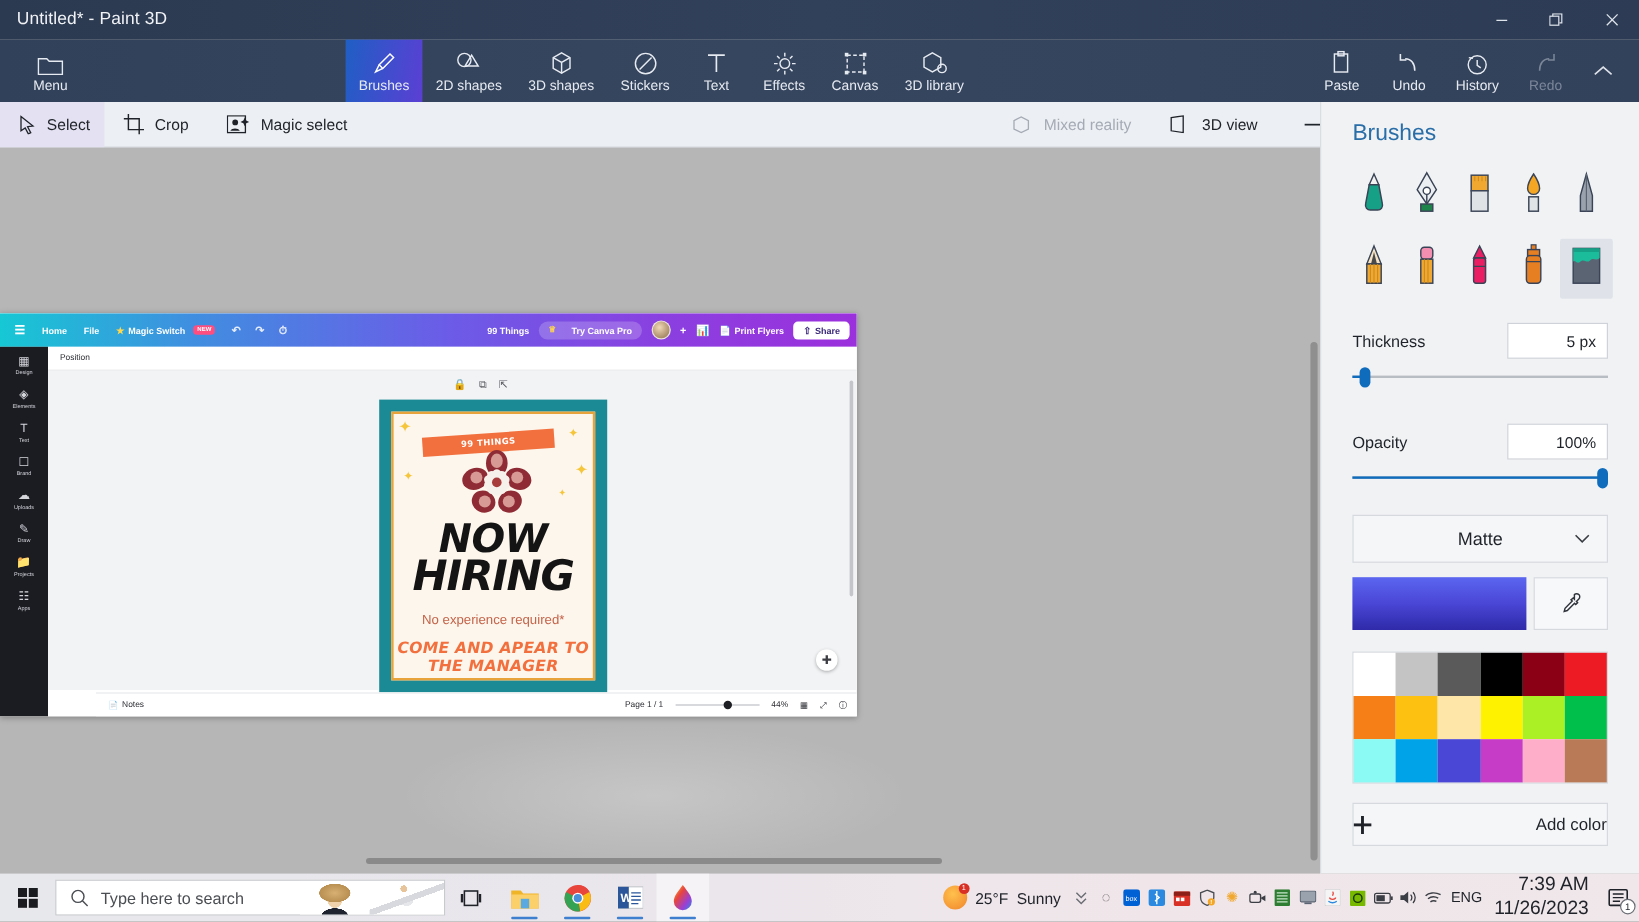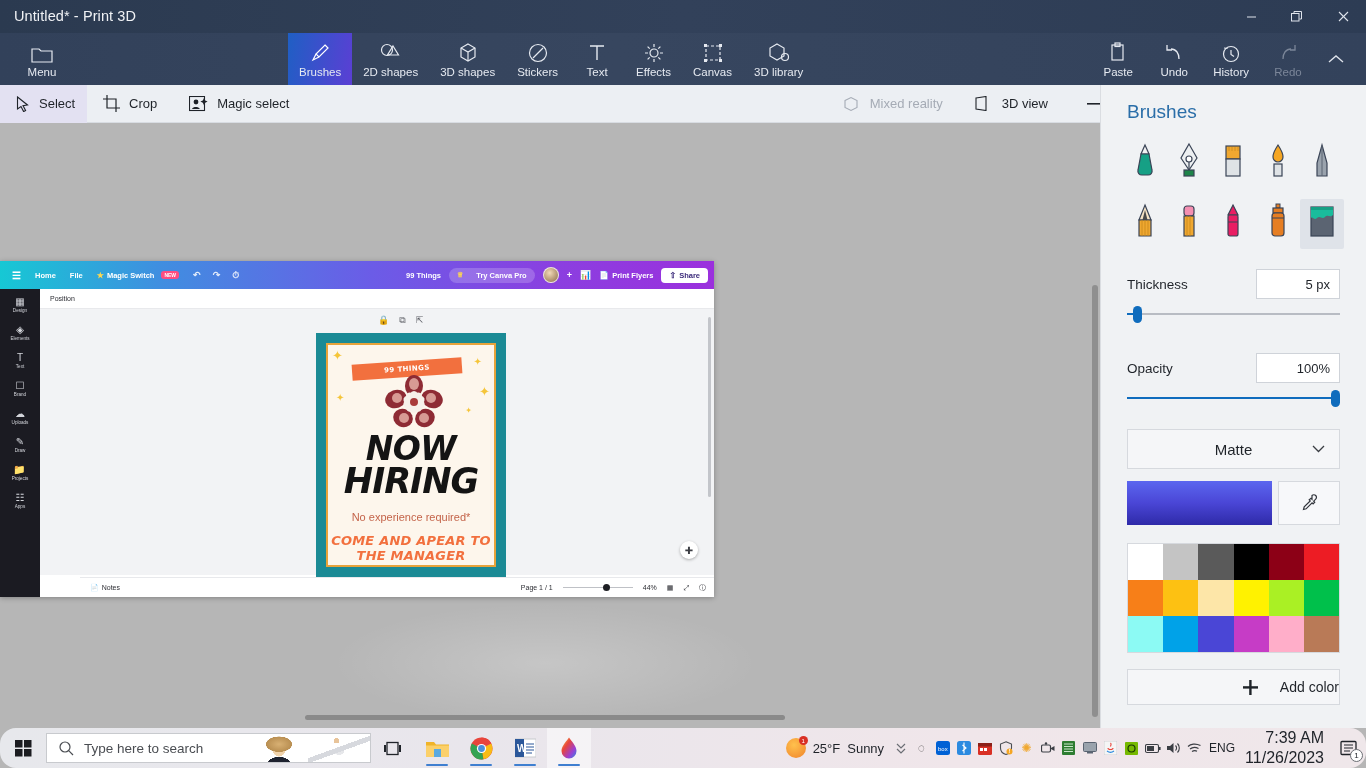--- a/index.html
+++ b/index.html
@@ -248,29 +248,29 @@
     width: 62px; height: 44px; background: #f7f8fa; border: 1px solid #d6d9de;
     display: flex; align-items: center; justify-content: center; font-size: 16px;
   }
   .swatches {
     display: grid; grid-template-columns: repeat(6,1fr);
     margin: 18px 26px 0 26px; border: 1px solid #d6d9de;
   }
   .sw { height: 36px; }
   .add-color {
     margin: 16px 26px 0 26px; height: 36px; background: #f5f6f8; border: 1px solid #d6d9de;
-    display: flex; align-items: center; justify-content: flex-end; gap: 22px;
+    display: flex; align-items: center; justify-content: space-between; gap: 22px;
     font-size: 14px; color: #1f2329;
   }
 
   
   .taskbar {
     position: absolute; bottom: 0; left: 0; width: 1366px; height: 40px;
     background: linear-gradient(90deg,#e7e8ec 0%,#e9e6ec 35%,#f0e6ea 70%,#efe7ea 100%);
-    display: flex; align-items: center; border-radius: 16px;
+    display: flex; align-items: center;
   }
   .start {
     width: 46px; height: 40px; display: flex; align-items: center; justify-content: center;
   }
   .start .sq {
     width: 17px; height: 17px;
     background:
       linear-gradient(#1b1c20,#1b1c20) 0 0/7.5px 7.5px no-repeat,
       linear-gradient(#1b1c20,#1b1c20) 9.5px 0/7.5px 7.5px no-repeat,
       linear-gradient(#1b1c20,#1b1c20) 0 9.5px/7.5px 7.5px no-repeat,
@@ -326,21 +326,21 @@
     display: flex; align-items: center; justify-content: center; color: #1f2329;
   }
   svg { display: block; }
 </style>
 </head>
 <body>
 
 <div id="app">
 
   <div class="titlebar">
-    <div class="title-text">Untitled* - Print 3D</div>
+    <div class="title-text">Untitled* - Paint 3D</div>
     <div class="wctrls">
       <div class="wbtn">
         <svg width="11" height="11" viewBox="0 0 11 11">
             <line x1="1" y1="6" x2="10" y2="6" stroke="#dfe4ec" stroke-width="1"></line>
           </svg>
       </div>
       <div class="wbtn">
         <svg width="12" height="12" viewBox="0 0 12 12">
             <rect x="0.5" y="2.5" width="7.5" height="7.5" fill="none" stroke="#dfe4ec" stroke-width="1"></rect>
             <path d="M3 2.5V0.5h7.5V8h-2" fill="none" stroke="#dfe4ec" stroke-width="1"></path>

